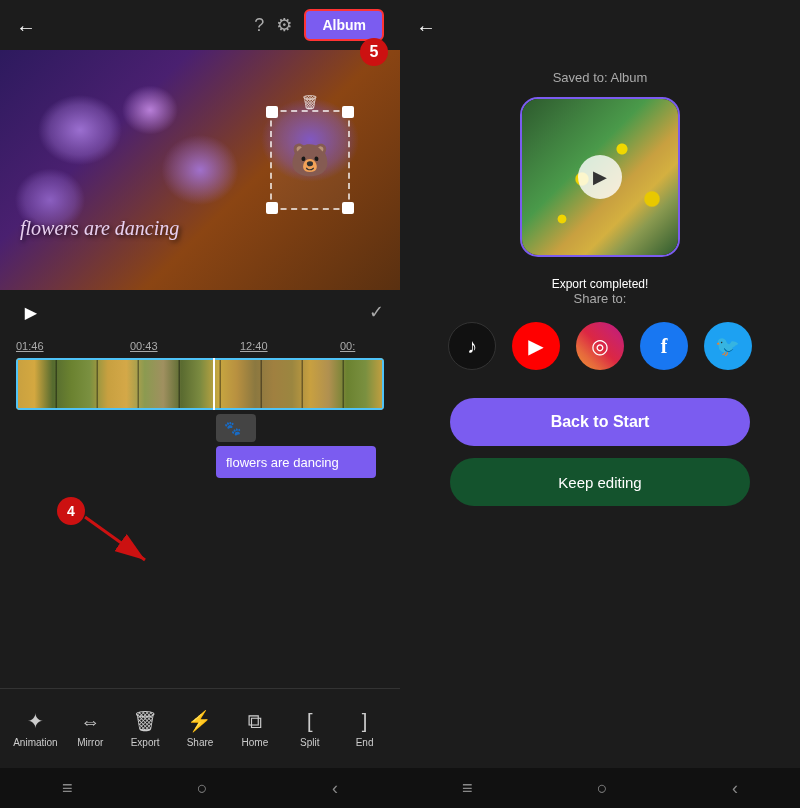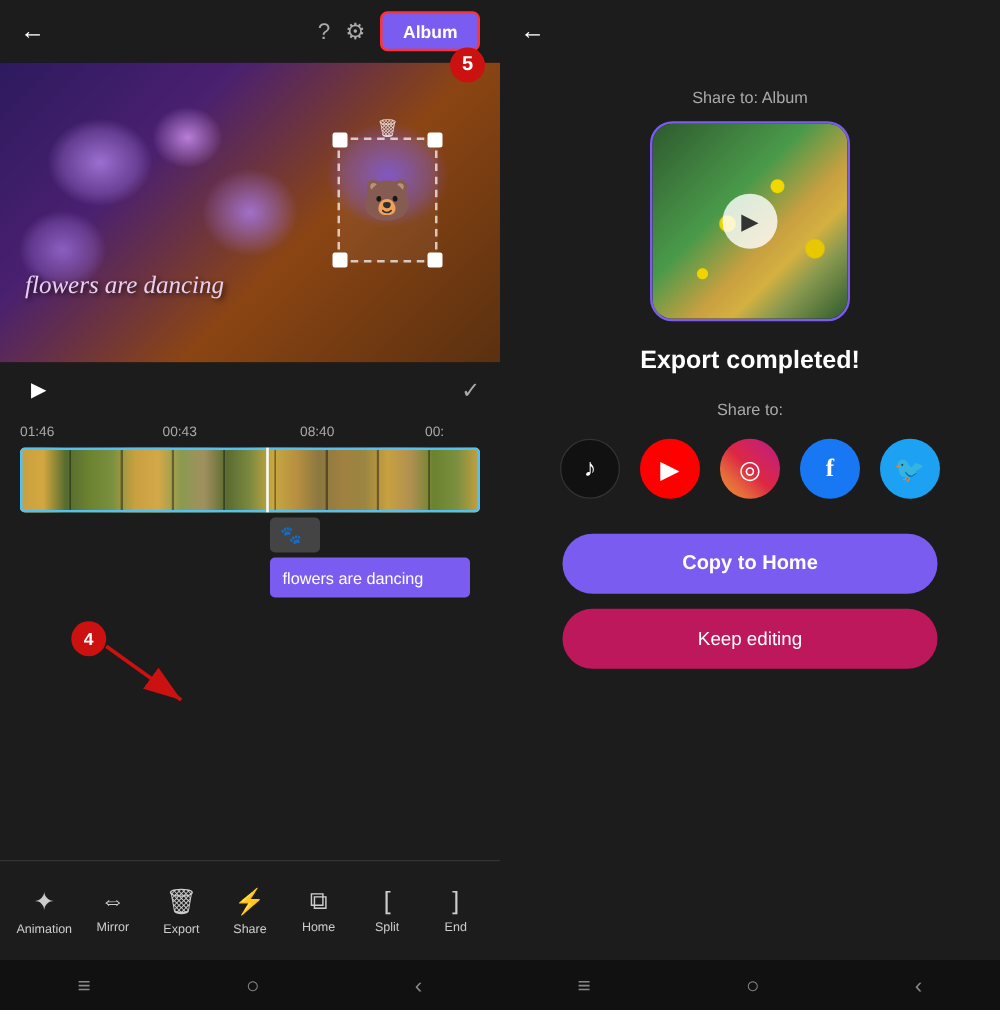--- a/index.html
+++ b/index.html
@@ -203,20 +203,21 @@
       align-items: center;
       padding: 0 16px;
       height: 24px;
       position: relative;
     }
 
     .time-label {
       color: #aaa;
       font-size: 11px;
       position: absolute;
+      text-decoration: underline;
     }
 
     
     .video-strip {
       height: 52px;
       margin: 0 16px;
       background: linear-gradient(90deg,
         #c8a040 0%, #d4a840 5%,
         #556b2f 10%, #6b8230 15%,
         #7a9040 20%, #c8a040 25%,
@@ -407,23 +408,23 @@
       border-radius: 50%;
       display: flex;
       align-items: center;
       justify-content: center;
       font-size: 18px;
       color: #333;
     }
 
     .export-completed {
       color: #fff;
-      font-size: 20px;
-      font-weight: bold;
-      margin-bottom: 20px;
+      font-size: 12px;
+      font-weight: normal;
+      margin-bottom: 0;
     }
 
     .share-label {
       color: #aaa;
       font-size: 13px;
       margin-bottom: 16px;
     }
 
     .share-icons {
       display: flex;
@@ -457,21 +458,21 @@
       color: #fff;
       font-size: 16px;
       font-weight: bold;
       cursor: pointer;
       margin-bottom: 12px;
     }
 
     .keep-editing-btn {
       width: 300px;
       height: 48px;
-      background: #be185d;
+      background: #14532d;
       border: none;
       border-radius: 24px;
       color: #fff;
       font-size: 15px;
       cursor: pointer;
     }
 
     .right-nav {
       height: 40px;
       background: #111;
@@ -526,21 +527,21 @@
   <div class="timeline-area">
 
     <div class="timeline-controls">
       <button class="play-btn">▶</button>
       <span class="check-icon">✓</span>
     </div>
 
     <div class="timeline-ruler">
       <span class="time-label" style="left:16px;">01:46</span>
       <span class="time-label" style="left:130px;">00:43</span>
-      <span class="time-label" style="left:240px;">08:40</span>
+      <span class="time-label" style="left:240px;">12:40</span>
       <span class="time-label" style="left:340px;">00:</span>
     </div>
 
     <div class="video-strip">
       <div class="video-strip-overlay"></div>
       <div class="selected-strip"></div>
 
       <div class="cursor-line"></div>
     </div>
 
@@ -604,21 +605,21 @@
 </div>
 
 <div class="right-panel">
 
   <div class="right-header">
     <span class="back-arrow">←</span>
   </div>
 
   <div class="right-content">
 
-    <span class="saved-label">Share to: Album</span>
+    <span class="saved-label">Saved to: Album</span>
 
     <div class="video-thumbnail">
       <div class="thumb-bg">
         <div class="thumb-flowers"></div>
         <div class="play-overlay">▶</div>
       </div>
     </div>
 
     <span class="export-completed">Export completed!</span>
     <span class="share-label">Share to:</span>
@@ -634,21 +635,21 @@
         <span>◎</span>
       </div>
       <div class="share-icon share-facebook">
         <span style="font-weight:bold;font-family:serif;">f</span>
       </div>
       <div class="share-icon share-twitter">
         <span>🐦</span>
       </div>
     </div>
 
-    <button class="back-home-btn">Copy to Home</button>
+    <button class="back-home-btn">Back to Start</button>
     <button class="keep-editing-btn">Keep editing</button>
 
   </div>
 
   <div class="right-nav">
     <span class="nav-icon">≡</span>
     <span class="nav-icon">○</span>
     <span class="nav-icon">‹</span>
   </div>
 </div>

